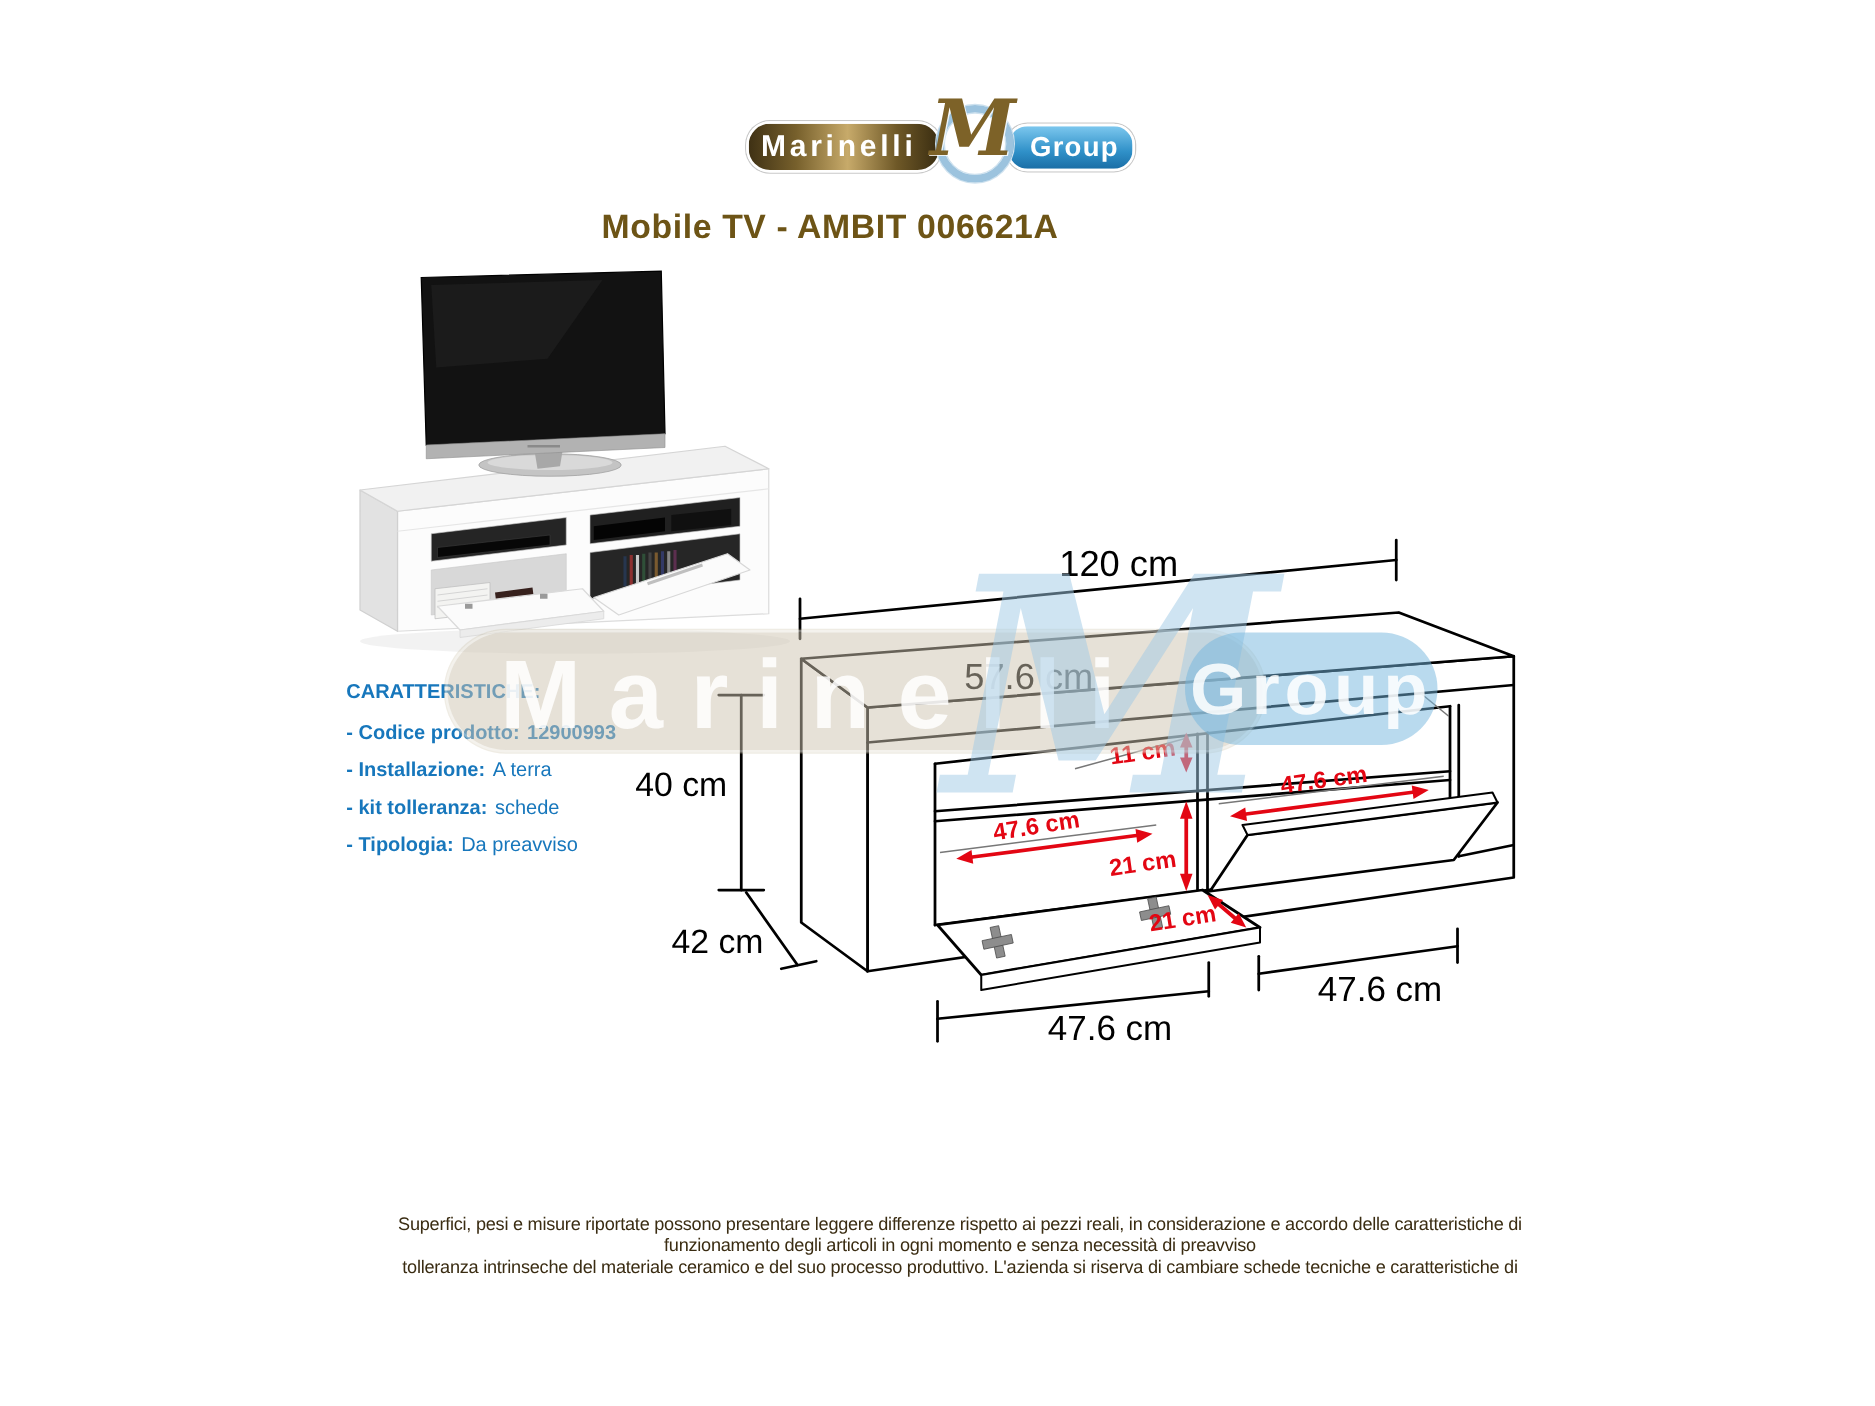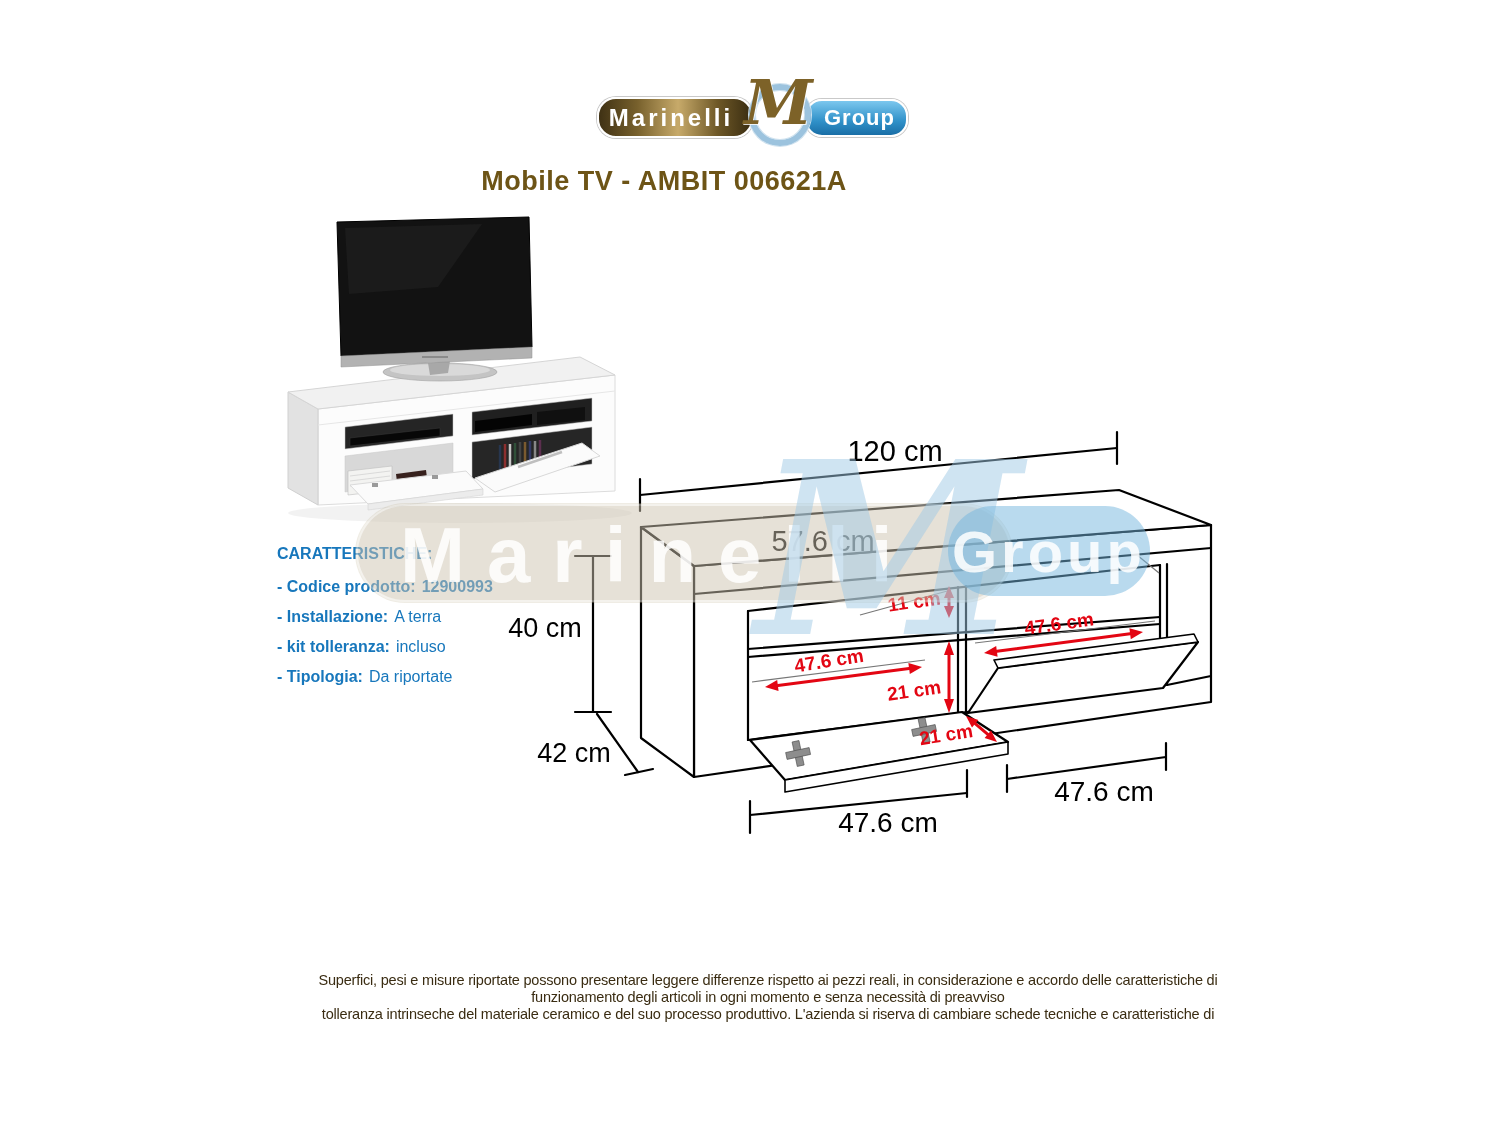--- a/index.html
+++ b/index.html
@@ -226,24 +226,24 @@
 
   <div class="features">
     <div class="f-head">CARATTERISTICHE:</div>
     <div class="f-item">
       <span class="f-label">- Codice prodotto:</span><span class="f-val-bold">12900993</span>
     </div>
     <div class="f-item">
       <span class="f-label">- Installazione:</span><span>A terra</span>
     </div>
     <div class="f-item">
-      <span class="f-label">- kit tolleranza:</span><span>incluso</span>
-    </div>
-    <div class="f-item">
-      <span class="f-label">- Tipologia:</span><span>Da riportate</span>
+      <span class="f-label">- kit tolleranza:</span><span>schede</span>
+    </div>
+    <div class="f-item">
+      <span class="f-label">- Tipologia:</span><span>Da preavviso</span>
     </div>
   </div>
 
   <div class="watermark">
     <div class="wm-pill-left">
       <span>Marinelli</span>
     </div>
     <div class="wm-m">M</div>
     <div class="wm-pill-right">
       <span>Group</span>

